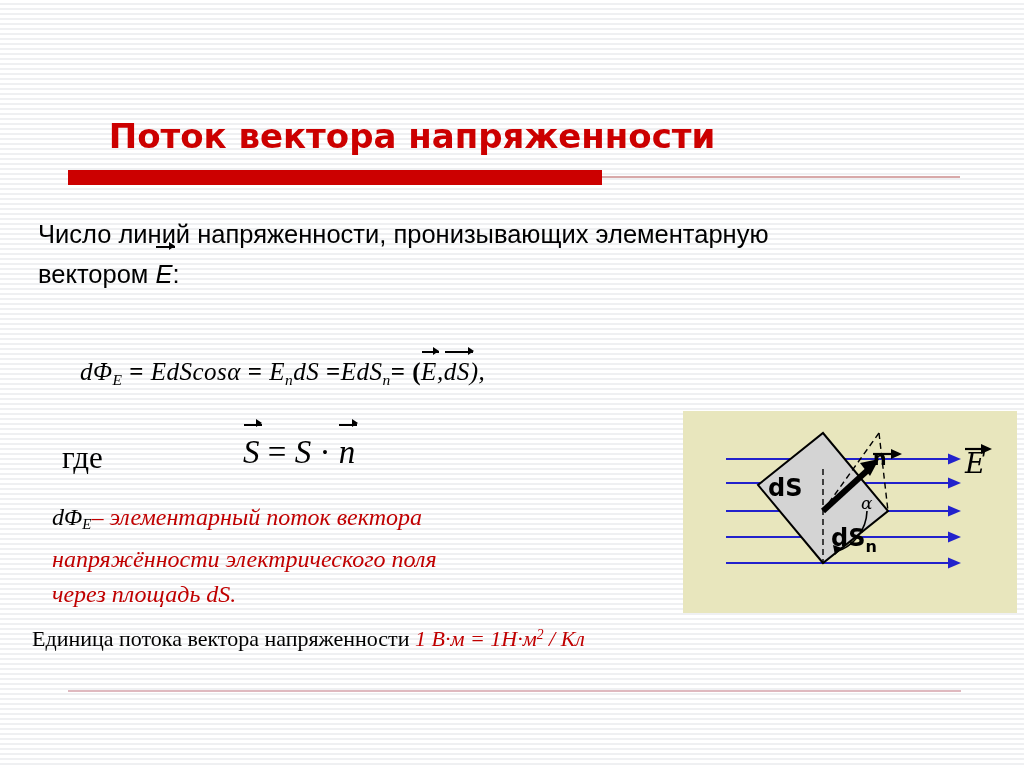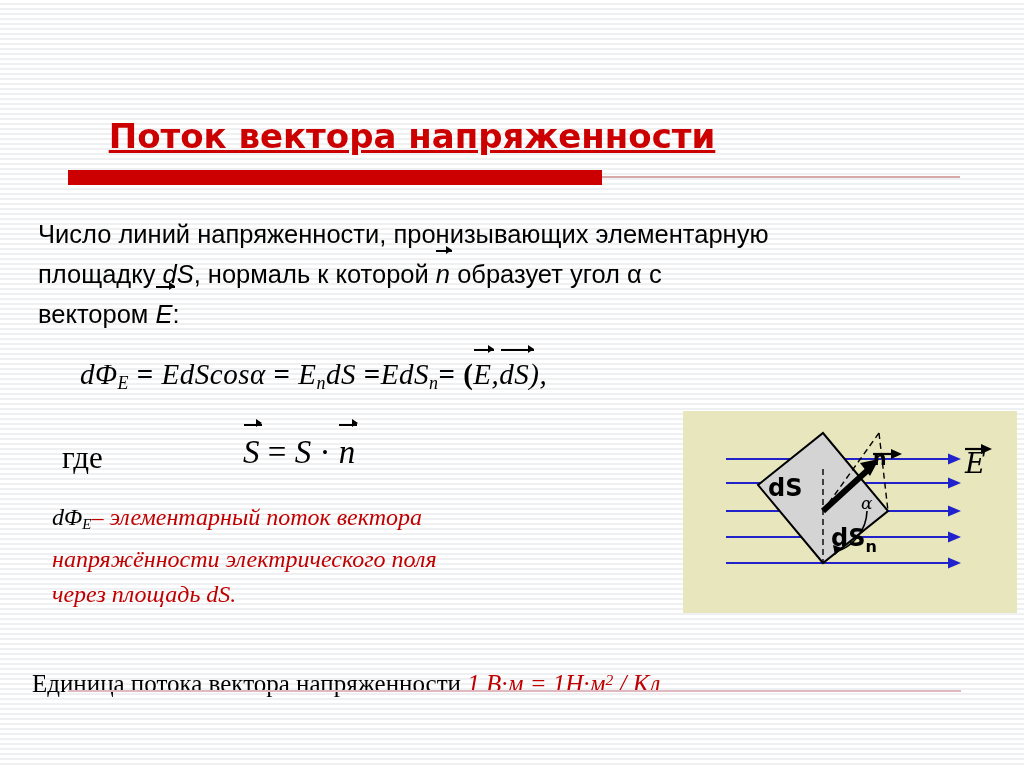--- a/index.html
+++ b/index.html
@@ -33,21 +33,20 @@
     left: 0;
     top: 116px;
     width: 824px;
     text-align: center;
     color: #cc0000;
     font-family: "DejaVu Sans", sans-serif;
     font-weight: bold;
     font-size: 34px;
     letter-spacing: 0px;
     white-space: nowrap;
-    text-decoration: underline;
   }
   #title-bar-thick {
     position: absolute;
     left: 68px;
     top: 170px;
     width: 534px;
     height: 15px;
     background: #cc0000;
   }
   #title-bar-thin {
@@ -114,21 +113,21 @@
   sup.sp {
     font-size: 0.62em;
     vertical-align: 0.48em;
   }
 
   
   #formula-main {
     position: absolute;
     left: 80px;
     top: 358px;
-    font-size: 29px;
+    font-size: 25px;
     font-style: italic;
     color: #000000;
     white-space: nowrap;
     letter-spacing: 0.5px;
     text-align: center;
   }
   #formula-main .eq { font-style: normal; font-weight: bold; }
 
   
   #gde-label {
@@ -164,24 +163,23 @@
     font-style: italic;
     color: #000000;
   }
   #red-def .ln { display: block; white-space: nowrap; }
 
   
   #unit-line {
     position: absolute;
     left: 32px;
     top: 626px;
-    font-size: 25px;
-    color: #000000;
-    white-space: nowrap;
-    margin-top: 44px;
+    font-size: 22px;
+    color: #000000;
+    white-space: nowrap;
   }
   #unit-line .red {
     color: #c00000;
     font-style: italic;
   }
 
   #bottom-rule {
     position: absolute;
     left: 68px;
     top: 690px;
@@ -205,26 +203,20 @@
 <body>
 
 <div id="slide">
 
   <div id="title">Поток вектора напряженности</div>
   <div id="title-bar-thick"></div>
   <div id="title-bar-thin"></div>
 
   <div id="intro" class="para">
     <span class="ln">Число линий напряженности, пронизывающих элементарную</span>
-    <span class="ln">
-      <span>площадку</span>
-      <span class="it">dS</span><span>, нормаль  к   которой</span>
-      <span class="vec up">n</span>
-      <span>образует угол  α  с</span>
-    </span>
     <span class="ln">
       <span>вектором</span>
       <span class="vec">E</span><span>:</span>
     </span>
   </div>
 
   <div id="formula-main">
     <span>dΦ</span><sub class="sb">E</sub><span class="eq"> = </span><span>EdScosα</span><span class="eq"> = </span><span>E</span><sub class="sb">n</sub><span>dS</span><span class="eq"> =</span><span>EdS</span><sub class="sb">n</sub><span class="eq">= (</span><span class="vec">E</span><span>,</span><span class="vec">dS</span><span>),</span>
   </div>
 

